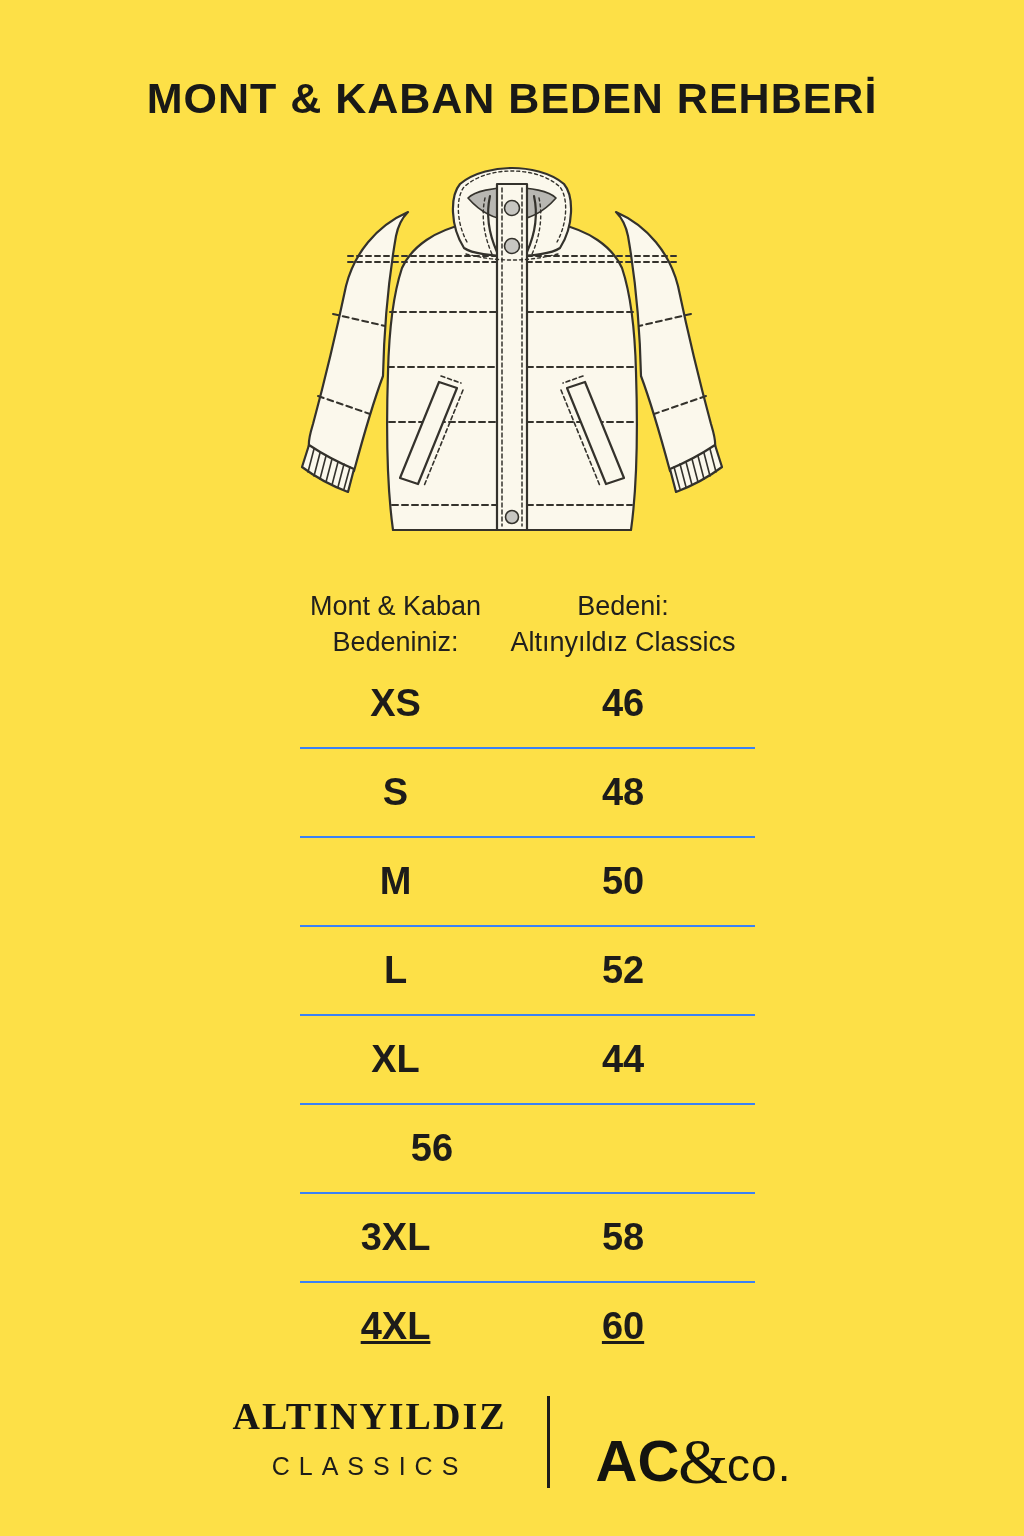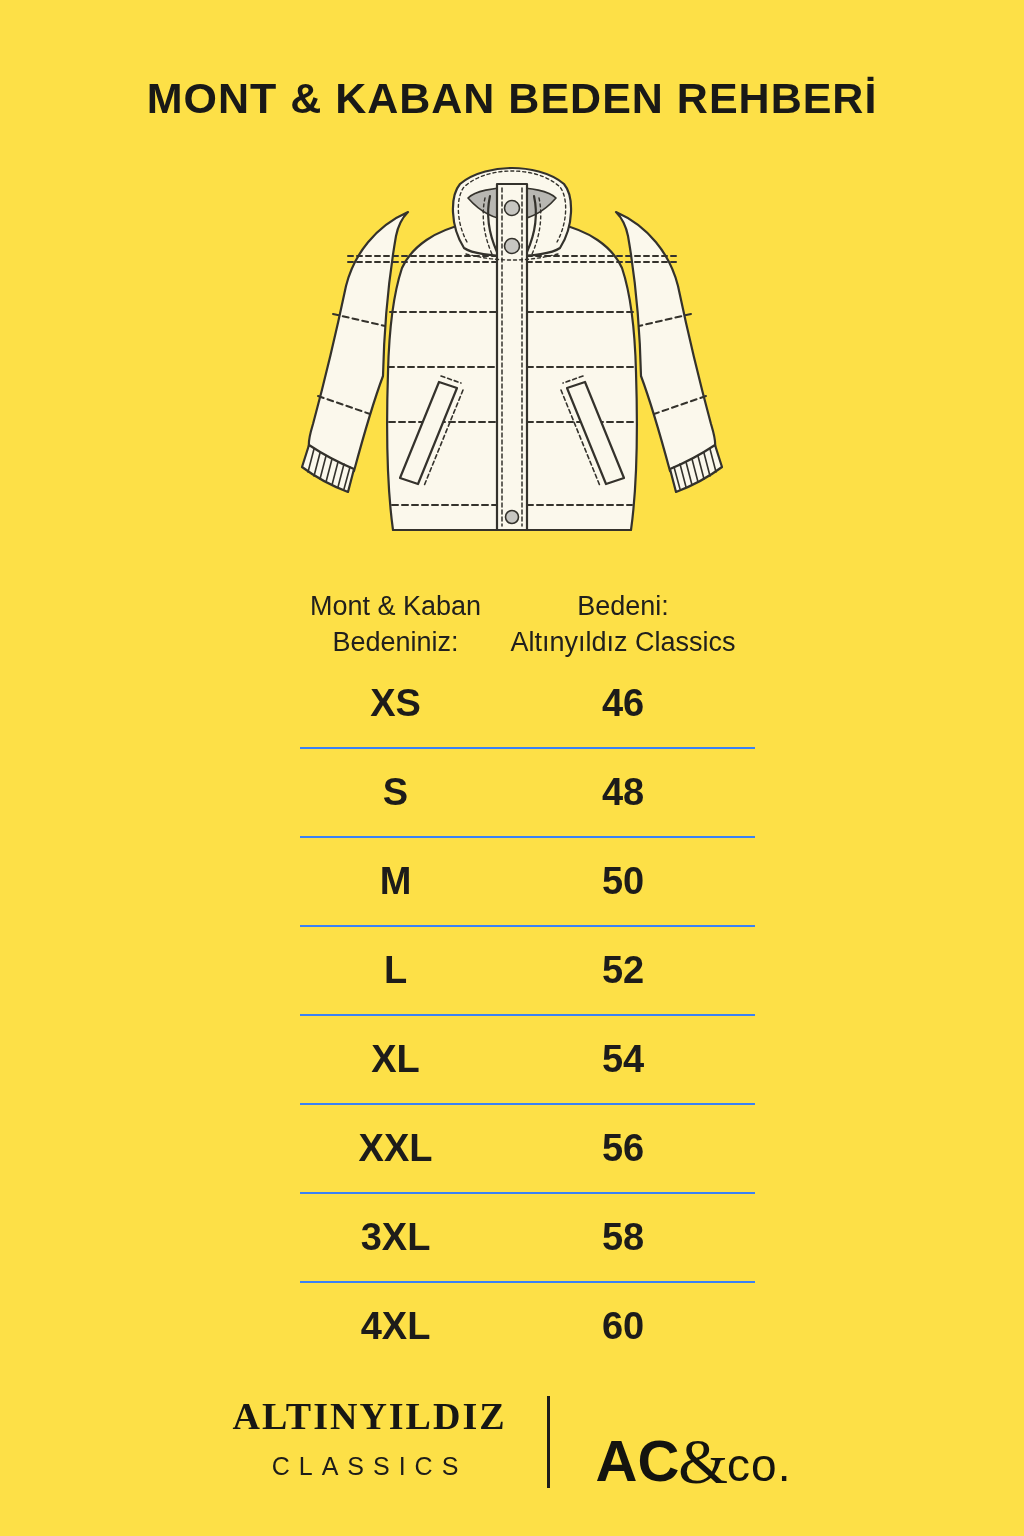--- a/index.html
+++ b/index.html
@@ -29,21 +29,21 @@
   }
   .size-table .thead{display:flex;margin-bottom:0;}
   .size-table .th{font-size:27px;line-height:36px;font-weight:400;text-align:center;color:#21201d;}
   .size-table .c1{width:42%;}
   .size-table .c2{width:58%;}
   .size-rows{margin-top:0;}
   .size-row{
     display:flex;align-items:center;height:87px;
     border-bottom:2px solid #3b82f6;
   }
-  .size-row:last-child{border-bottom:none;}
+  .size-row:last-child{border-bottom:none;text-decoration:underline;}
   .size-row .cell{font-size:38px;font-weight:600;text-align:center;color:#1d1c1a;}
   
   .footer{
     position:absolute;top:1396px;left:0;width:100%;height:108px;
     display:flex;align-items:flex-start;justify-content:center;
   }
   .brand-left{text-align:center;margin-right:40px;}
   .brand-serif{
     font-family:"Liberation Serif", serif;
     font-size:38px;font-weight:700;letter-spacing:2px;color:#171714;
@@ -169,24 +169,23 @@
         <div class="size-row">
           <div class="cell c1">M</div>
           <div class="cell c2">50</div>
         </div>
         <div class="size-row">
           <div class="cell c1">L</div>
           <div class="cell c2">52</div>
         </div>
         <div class="size-row">
           <div class="cell c1">XL</div>
-          <div class="cell c2">54</div>
-        </div>
-        <div class="size-row">
-          <div class="cell c1">XXL</div>
+          <div class="cell c2">44</div>
+        </div>
+        <div class="size-row">
           <div class="cell c2">56</div>
         </div>
         <div class="size-row">
           <div class="cell c1">3XL</div>
           <div class="cell c2">58</div>
         </div>
         <div class="size-row">
           <div class="cell c1">4XL</div>
           <div class="cell c2">60</div>
         </div>

